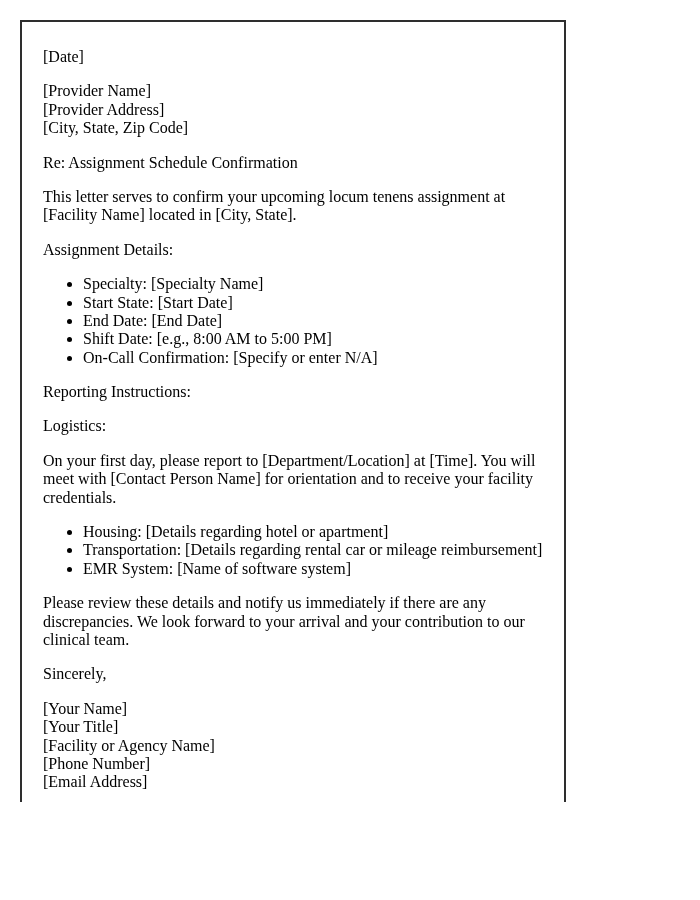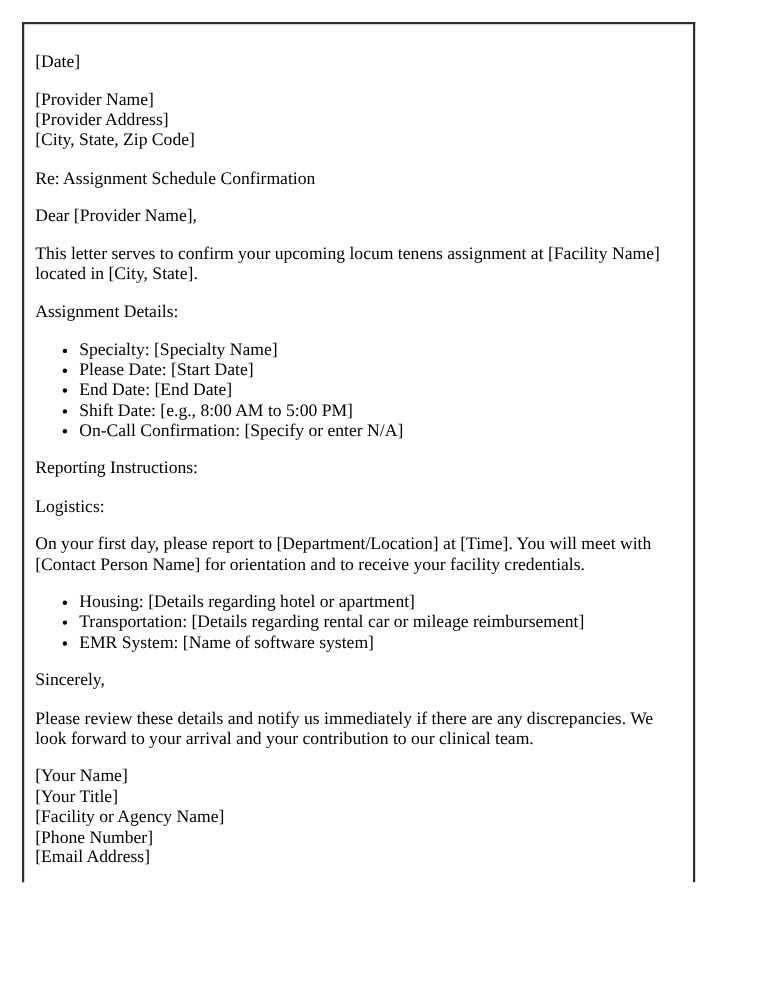--- a/index.html
+++ b/index.html
@@ -13,26 +13,26 @@
     position: relative;
     font-family: "Liberation Serif", serif;
     font-size: 16px;
     color: #000000;
     overflow: hidden;
   }
   .letter {
     position: absolute;
     left: 20px;
     top: 20px;
-    width: 612px;
+    width: 546px;
     height: 782px;
     box-sizing: border-box;
     border: 2px solid #2e2e2e;
     border-bottom: none;
-    padding: 10px 10px;
+    padding: 10px 21px;
     background: #ffffff;
     overflow: hidden;
   }
   .para {
     margin: 16px 0;
     line-height: 1.15;
   }
   .bold {
     font-weight: normal;
   }
@@ -53,32 +53,31 @@
   <p class="para">[Date]</p>
 
   <div class="para">
     <div>[Provider Name]</div>
     <div>[Provider Address]</div>
     <div>[City, State, Zip Code]</div>
   </div>
 
   <p class="para">Re: Assignment Schedule Confirmation</p>
 
-  <p class="para">Dear [Provider Name],</p>
 
   <p class="para">This letter serves to confirm your upcoming locum tenens assignment at [Facility Name] located in [City, State].</p>
 
   <p class="para bold">Assignment Details:</p>
 
   <ul class="bullets">
     <li>
       <span class="bold">Specialty:</span><span> [Specialty Name]</span>
     </li>
     <li>
-      <span class="bold">Please Date:</span><span> [Start Date]</span>
+      <span class="bold">Start State:</span><span> [Start Date]</span>
     </li>
     <li>
       <span class="bold">End Date:</span><span> [End Date]</span>
     </li>
     <li>
       <span class="bold">Shift Date:</span><span> [e.g., 8:00 AM to 5:00 PM]</span>
     </li>
     <li>
       <span class="bold">On-Call Confirmation:</span><span> [Specify or enter N/A]</span>
     </li>
@@ -95,23 +94,23 @@
       <span class="bold">Housing:</span><span> [Details regarding hotel or apartment]</span>
     </li>
     <li>
       <span class="bold">Transportation:</span><span> [Details regarding rental car or mileage reimbursement]</span>
     </li>
     <li>
       <span class="bold">EMR System:</span><span> [Name of software system]</span>
     </li>
   </ul>
 
+  <p class="para">Please review these details and notify us immediately if there are any discrepancies. We look forward to your arrival and your contribution to our clinical team.</p>
+
   <p class="para">Sincerely,</p>
-
-  <p class="para">Please review these details and notify us immediately if there are any discrepancies. We look forward to your arrival and your contribution to our clinical team.</p>
 
   <div class="para">
     <div>[Your Name]</div>
     <div>[Your Title]</div>
     <div>[Facility or Agency Name]</div>
     <div>[Phone Number]</div>
     <div>[Email Address]</div>
   </div>
 
 </div>

